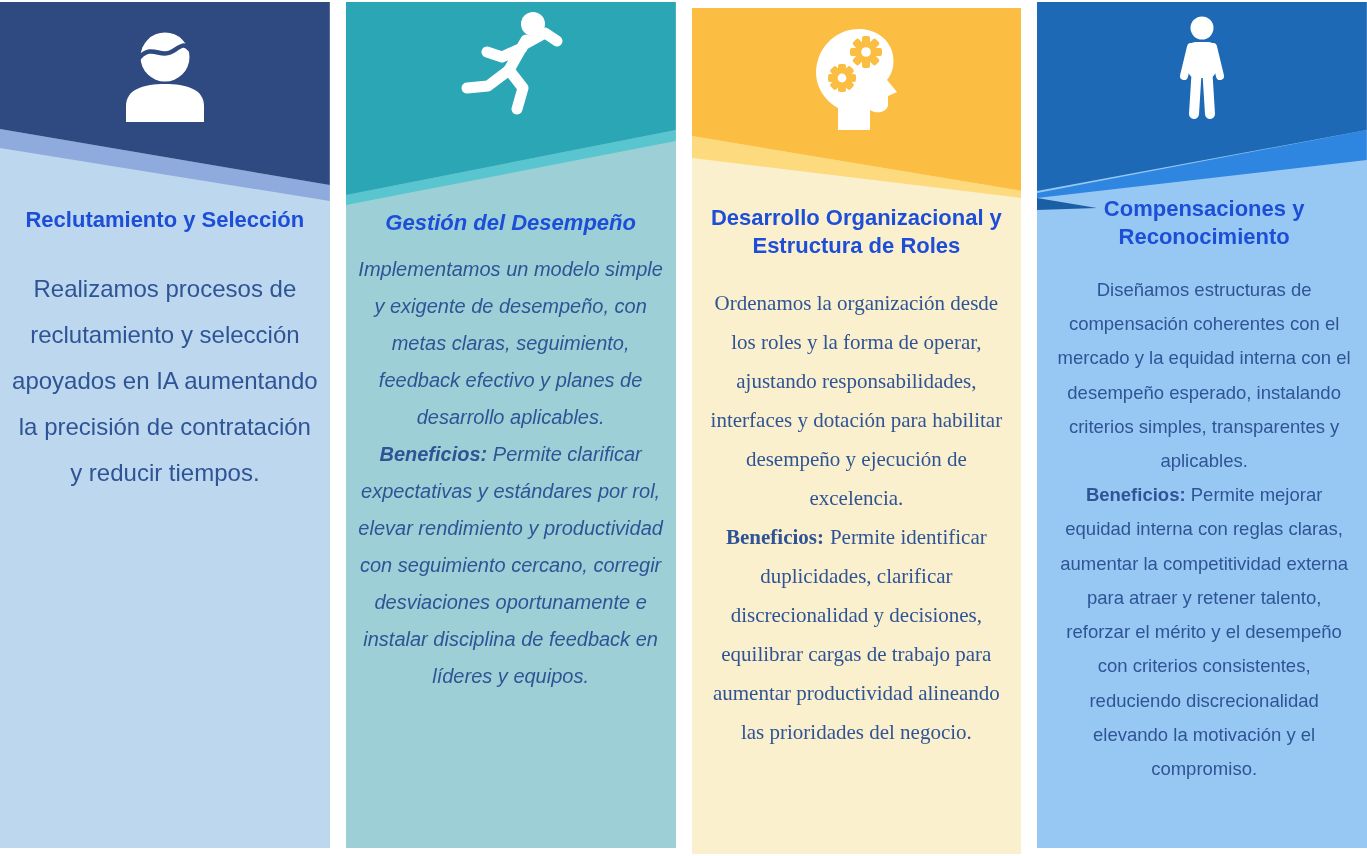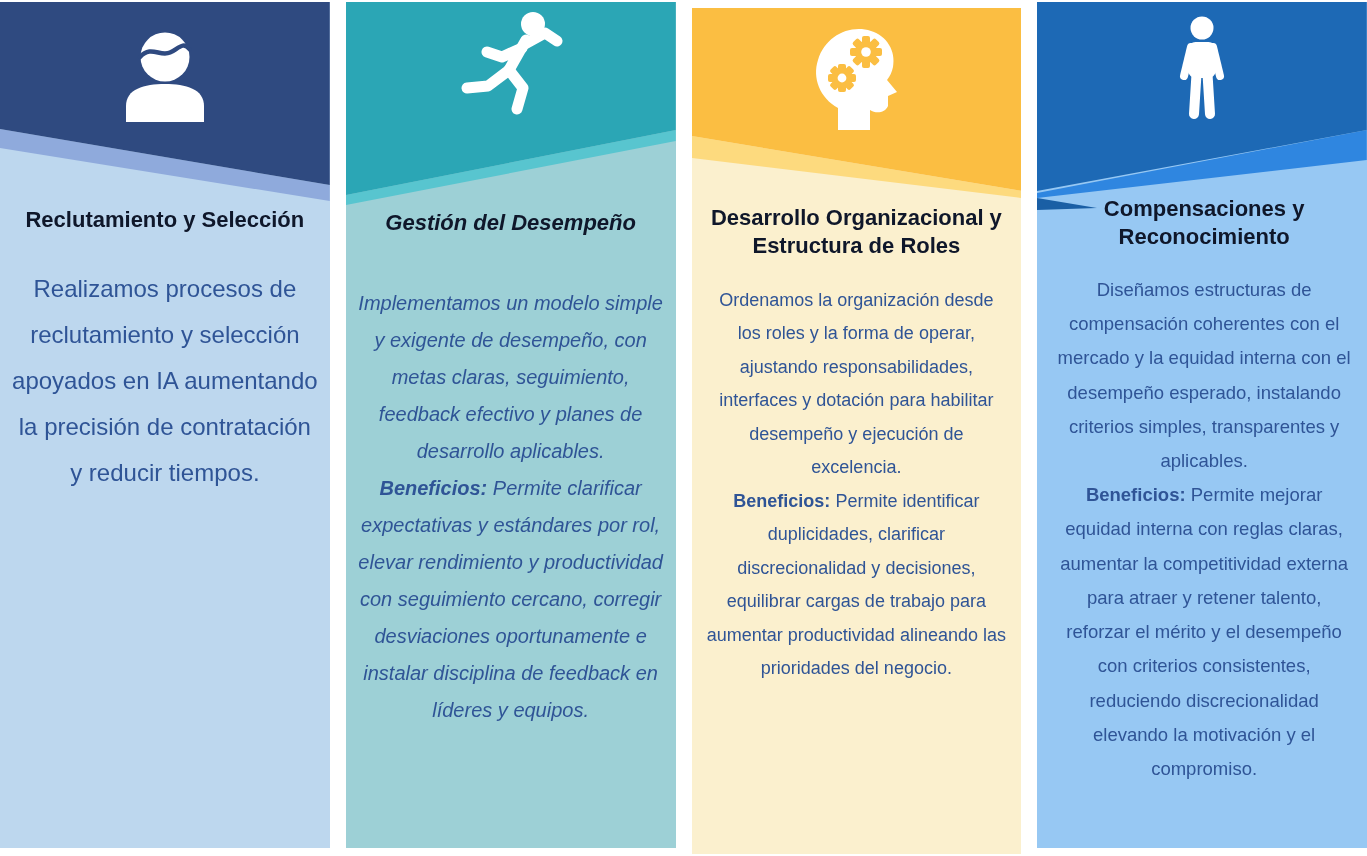--- a/index.html
+++ b/index.html
@@ -20,31 +20,31 @@
   .card-1 .icon-wrap{top:8px;width:104px;height:110px;}
   .card-2 .icon-wrap{top:12px;width:104px;height:110px;}
   .card-3 .icon-wrap{top:14px;width:70px;height:108px;}
   .icon-wrap svg{width:100%;height:100%;display:block;}
   .content{position:absolute;top:0;left:0;right:0;z-index:3;text-align:center;}
   .card-0 .content{padding:204px 12px 0 12px;}
   .card-1 .content{padding:207px 12px 0 12px;}
   .card-2 .content{padding:196px 14px 0 14px;}
   .card-3 .content{padding:193px 12px 0 16px;}
   h2.title{
-    margin:0;color:#0f172a;font-weight:bold;
+    margin:0;color:#1d4ed8;font-weight:bold;
     font-size:22px;line-height:1.27;letter-spacing:0;
   }
   p.desc,p.benefits{margin:0;color:#2F5496;}
   p.benefits strong{color:#2F5496;margin-right:0.28em;}
   .card-0 .desc{margin-top:32px;}
   .card-0 .desc,.card-0 .benefits{font-size:24px;line-height:1.92;}
-  .card-1 .desc{margin-top:48px;}
+  .card-1 .desc{margin-top:14px;}
   .card-1 .desc,.card-1 .benefits{font-size:20px;line-height:1.85;}
   .card-2 .desc{margin-top:24px;}
-  .card-2 .desc,.card-2 .benefits{font-size:18px;line-height:1.86;}
+  .card-2 .desc,.card-2 .benefits{font-size:21px;line-height:1.86;font-family:Liberation Serif, serif;}
   .card-3 .desc{margin-top:22px;}
   .card-3 .desc,.card-3 .benefits{font-size:18.5px;line-height:1.85;}
 </style>
 </head>
 <body>
 
 <div class="slide">
   <div class="cards">
 
     <div class="card card-0">

